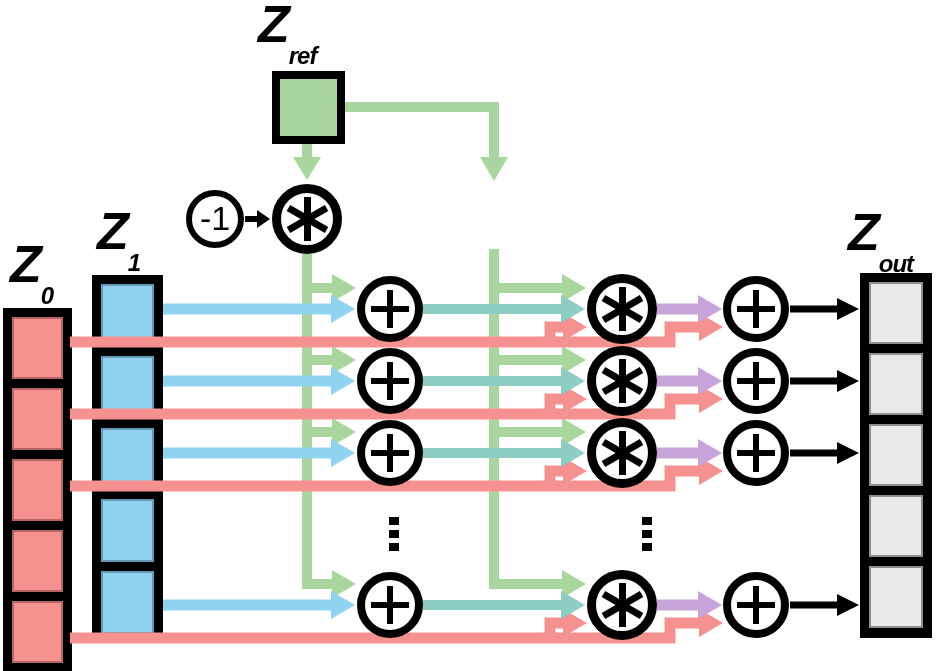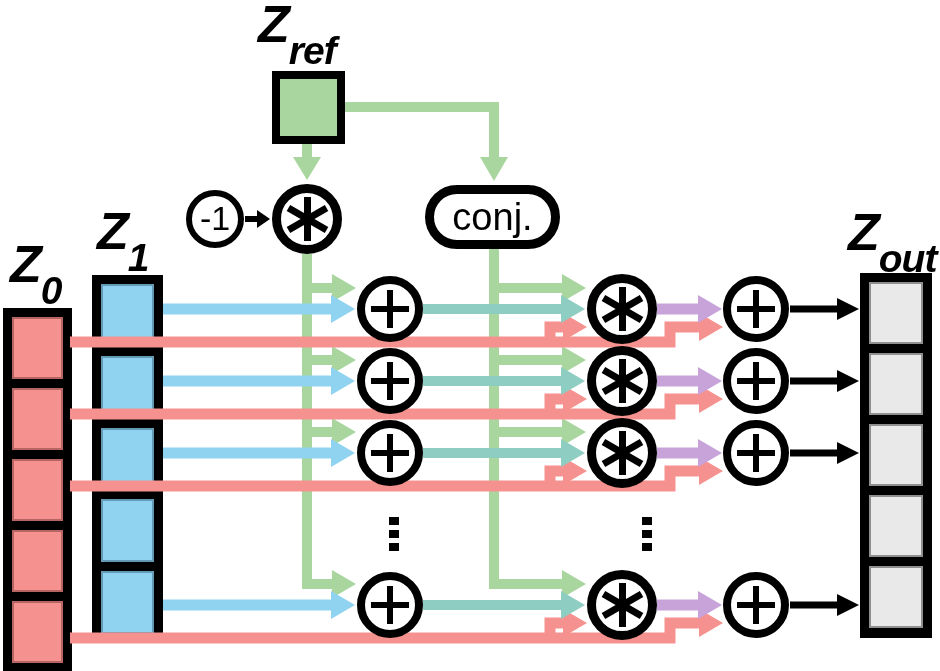--- a/index.html
+++ b/index.html
@@ -45,21 +45,21 @@
   .plus-icon{position:relative;width:38px;height:38px;}
   .plus-icon::before{content:"";position:absolute;left:0;top:16px;width:38px;height:6px;background:#000;}
   .plus-icon::after{content:"";position:absolute;left:16px;top:0;width:6px;height:38px;background:#000;}
   .ast-icon{position:relative;width:46px;height:46px;}
   .ast-icon i{position:absolute;left:50%;top:1px;width:7px;height:44px;margin-left:-3.5px;background:#000;}
   .ast-icon i:nth-child(2){transform:rotate(60deg);}
   .ast-icon i:nth-child(3){transform:rotate(-60deg);}
   
   .vlabel{position:absolute;font-style:italic;font-weight:bold;font-size:52px;line-height:1;
           letter-spacing:-1px;white-space:nowrap;}
-  .vlabel .sub{font-size:39px;position:relative;top:22px;}
+  .vlabel .sub{font-size:24px;position:relative;top:22px;}
   .lab-z0{left:10px;top:238px;}
   .lab-z1{left:97px;top:205px;text-align:center;}
   .lab-zref{left:258px;top:-2px;}
   .lab-zout{left:848px;top:206px;text-align:right;}
   
   .dots{position:absolute;display:flex;flex-direction:column;gap:5px;}
   .dots i{width:10px;height:8px;background:#000;display:block;}
   .dots-1{left:389px;top:517px;}
   .dots-2{left:642px;top:517px;}
 </style>
@@ -203,23 +203,20 @@
     <span>-1</span>
   </div>
   <div class="circle c-mult" style="left:272px;top:184px;">
     <span class="ast-icon">
         <i></i>
         <i></i>
         <i></i>
       </span>
   </div>
   <div class="sq"></div>
-  <div class="pill">
-    <span>conj.</span>
-  </div>
 
   <div class="circle c-plus" style="left:357px;top:276px;">
     <span class="plus-icon"></span>
     </div>
   <div class="circle c-mult" style="left:587px;top:274px;">
     <span class="ast-icon">
         <i></i>
         <i></i>
         <i></i>
       </span>

